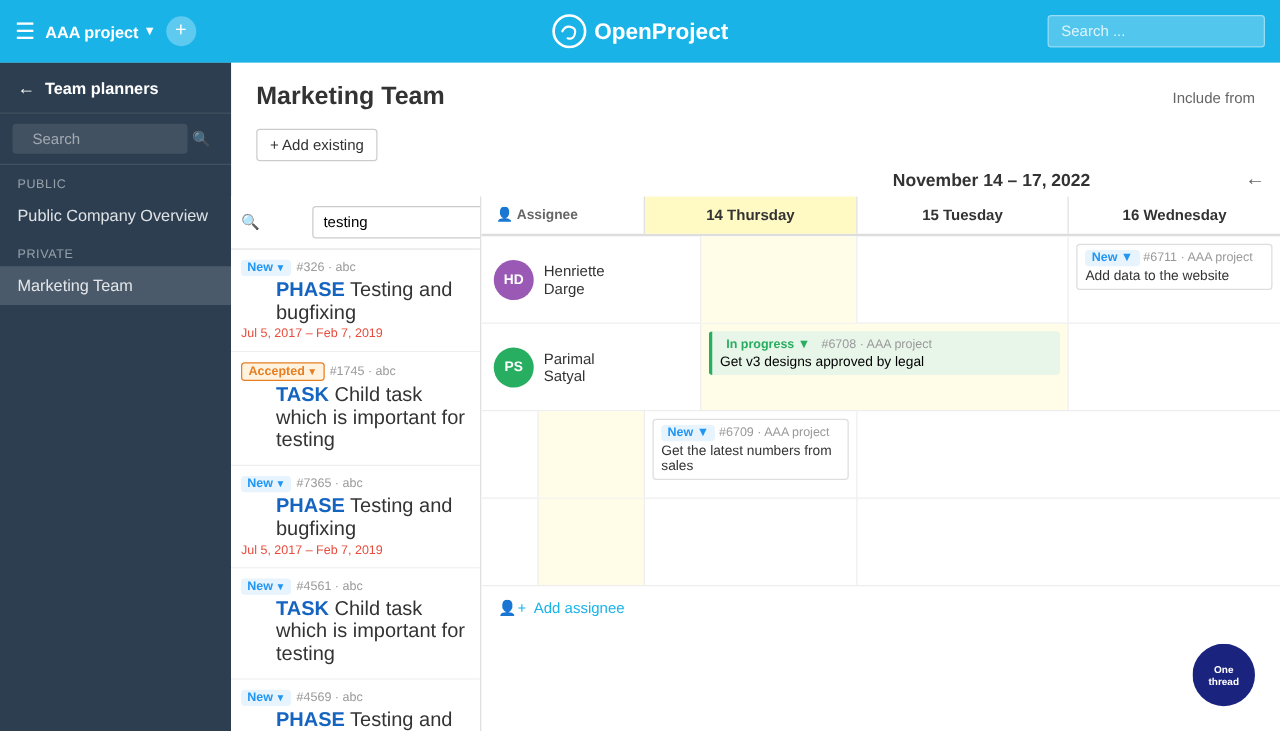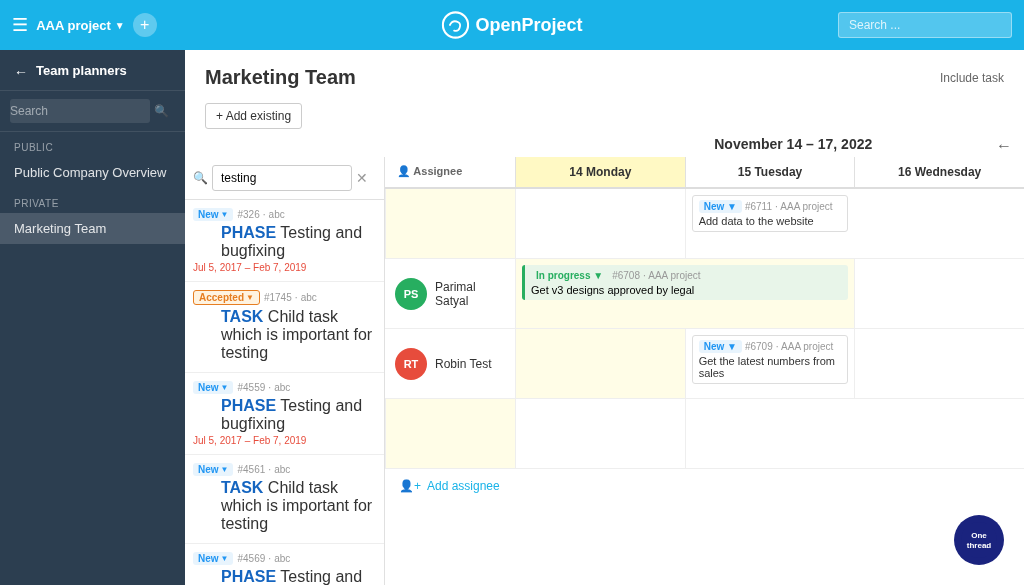--- a/index.html
+++ b/index.html
@@ -182,20 +182,21 @@
       align-items: center;
       background: white;
     }
     .search-panel-input {
       border: 1px solid #ccc;
       border-radius: 3px;
       padding: 5px 8px;
       font-size: 12px;
       width: 140px;
       outline: none;
+      margin-left: 38px;
     }
     .clear-search { color: #999; cursor: pointer; margin-left: 4px; font-size: 14px; }
 
     .result-card {
       border-bottom: 1px solid #eee;
       padding: 8px;
       cursor: pointer;
       background: white;
     }
     .card-meta { display: flex; align-items: center; gap: 4px; margin-bottom: 3px; }
@@ -240,21 +241,21 @@
       display: grid;
       grid-template-columns: 130px 1fr 1fr 1fr;
       border-bottom: 1px solid #eee;
       min-height: 70px;
     }
     .cal-cell {
       border-left: 1px solid #eee;
       padding: 6px;
       position: relative;
     }
-    .cal-cell.highlight { background: #fffde7; }
+    .cal-cell.highlight { background: #fffde7; margin-left: 45px; }
     .assignee-cell {
       display: flex;
       align-items: center;
       gap: 8px;
       padding: 8px 10px;
       border-left: none;
     }
     .avatar {
       width: 32px; height: 32px; border-radius: 50%;
       display: flex; align-items: center; justify-content: center;
@@ -342,40 +343,40 @@
 </div>
 
 <div class="main-layout">
 
   <div class="sidebar">
     <div class="sidebar-header">
       <span class="back-arrow">←</span>
       <span class="sidebar-title">Team planners</span>
     </div>
     <div class="sidebar-search">
-      <input style="background: rgba(255, 255, 255, 0.1); border: none; border-radius: 3px; padding: 5px 0; color: white; font-size: 12px; width: 140px; outline: none;" placeholder="Search">
+      <input style="background: rgba(255, 255, 255, 0.1); border: none; border-radius: 3px; padding: 5px 16px; color: white; font-size: 12px; width: 140px; outline: none;" placeholder="Search">
       <span class="search-icon">🔍</span>
     </div>
 
     <div class="sidebar-section-label">PUBLIC</div>
     <div class="sidebar-item">
       <span>Public Company Overview</span>
     </div>
 
     <div class="sidebar-section-label">PRIVATE</div>
     <div class="sidebar-item active">
       <span>Marketing Team</span>
     </div>
 
   </div>
 
   <div class="content">
     <div class="content-header">
       <h1 class="page-title">Marketing Team</h1>
-      <span class="include-proj">Include task</span>
+      <span class="include-proj">Include from</span>
     </div>
 
     <div class="toolbar-row">
       <button class="add-existing-btn">
         <span>+ Add existing</span>
       </button>
     </div>
 
     <div style="display:flex;align-items:center;justify-content:flex-end;padding:0 12px 4px;gap:6px;">
       <span style="flex:1;"></span>
@@ -406,21 +407,21 @@
           <div class="card-meta">
             <span class="status-badge badge-accepted">Accepted <span class="dropdown-arrow">▼</span></span>
             <span class="card-hash">#1745 · abc</span>
           </div>
           <div class="card-title"><span class="type-task">TASK</span> Child task which is important for testing</div>
         </div>
 
         <div class="result-card">
           <div class="card-meta">
             <span class="status-badge badge-new">New <span class="dropdown-arrow">▼</span></span>
-            <span class="card-hash">#4559 · abc</span>
+            <span class="card-hash">#7365 · abc</span>
           </div>
           <div class="card-title"><span class="type-phase">PHASE</span> Testing and bugfixing</div>
           <div class="card-date">Jul 5, 2017 – Feb 7, 2019</div>
         </div>
 
         <div class="result-card">
           <div class="card-meta">
             <span class="status-badge badge-new">New <span class="dropdown-arrow">▼</span></span>
             <span class="card-hash">#4561 · abc</span>
           </div>
@@ -437,28 +438,32 @@
         </div>
       </div>
 
       <div class="calendar-area">
 
         <div class="cal-header">
           <div class="cal-header-cell assignee-col">
             <span>👤</span>
             <span>Assignee</span>
           </div>
-          <div class="cal-header-cell highlight">14 Monday</div>
+          <div class="cal-header-cell highlight">14 Thursday</div>
           <div class="cal-header-cell">15 Tuesday</div>
           <div class="cal-header-cell">16 Wednesday</div>
         </div>
 
         <div class="cal-body">
 
           <div class="cal-row">
+            <div class="assignee-cell cal-cell">
+              <div class="avatar" style="background:#9b59b6;">HD</div>
+              <span class="assignee-name">Henriette<br>Darge</span>
+            </div>
             <div class="cal-cell highlight"></div>
             <div class="cal-cell"></div>
             <div class="cal-cell">
               <div class="task-card-cal">
                 <div class="tc-meta">
                   <span class="status-badge badge-new">New ▼</span>
                   <span style="font-size:10px;color:#999;">#6711 · AAA project</span>
                 </div>
                 <div class="tc-title">Add data to the website</div>
               </div>
@@ -476,24 +481,20 @@
                   <span class="status-badge badge-inprogress">In progress ▼</span>
                   <span style="font-size:10px;color:#999;">#6708 · AAA project</span>
                 </div>
                 <div class="tc-title">Get v3 designs approved by legal</div>
               </div>
             </div>
             <div class="cal-cell"></div>
           </div>
 
           <div class="cal-row">
-            <div class="assignee-cell cal-cell">
-              <div class="avatar" style="background:#e74c3c;">RT</div>
-              <span class="assignee-name">Robin Test</span>
-            </div>
             <div class="cal-cell highlight"></div>
             <div class="cal-cell">
               <div class="task-card-cal">
                 <div class="tc-meta">
                   <span class="status-badge badge-new">New ▼</span>
                   <span style="font-size:10px;color:#999;">#6709 · AAA project</span>
                 </div>
                 <div class="tc-title">Get the latest numbers from sales</div>
               </div>
             </div>

